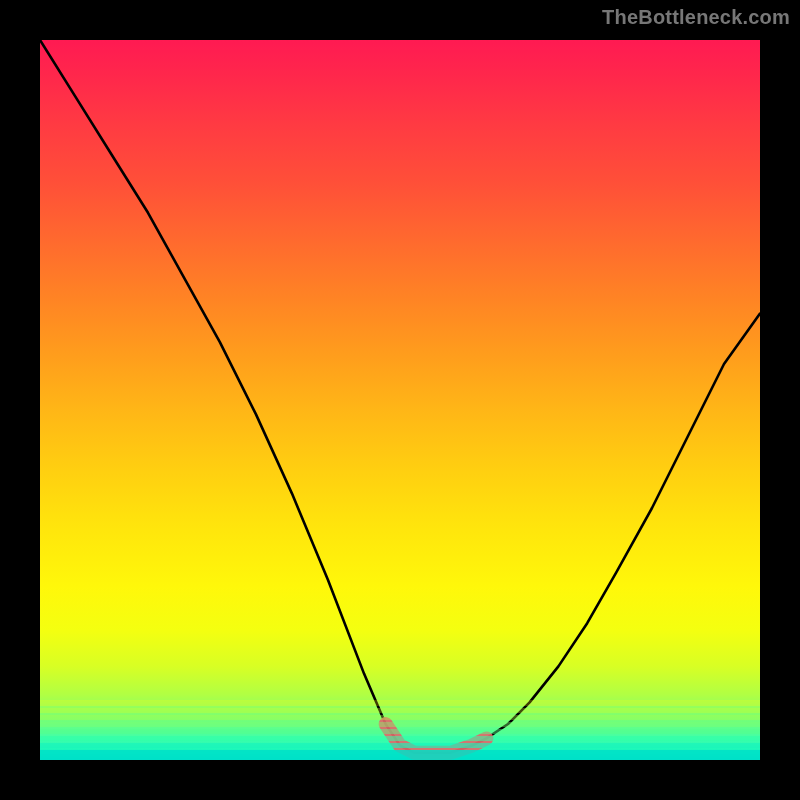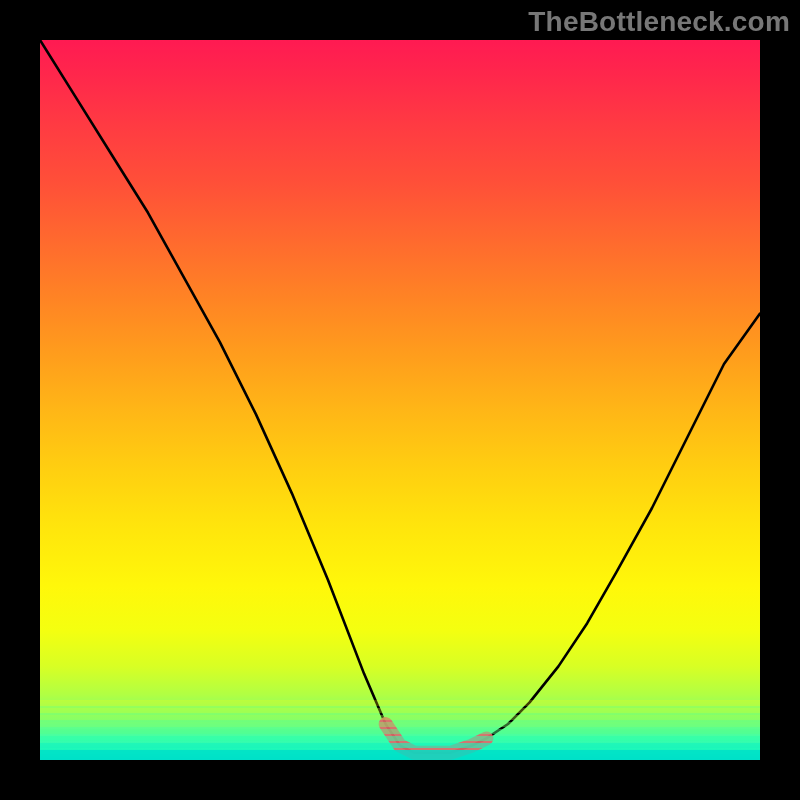--- a/index.html
+++ b/index.html
@@ -57,21 +57,21 @@
     bottom: 0;
     width: 100%;
     height: 60px;
     pointer-events: none;
   }
   .watermark {
     position: absolute;
     top: 6px;
     right: 10px;
     color: #777;
-    font-size: 28px;
+    font-size: 20px;
     font-weight: 600;
     letter-spacing: 0.2px;
   }
   svg { display: block; }
 </style>
 </head>
 <body>
 
 <div class="frame">
 

